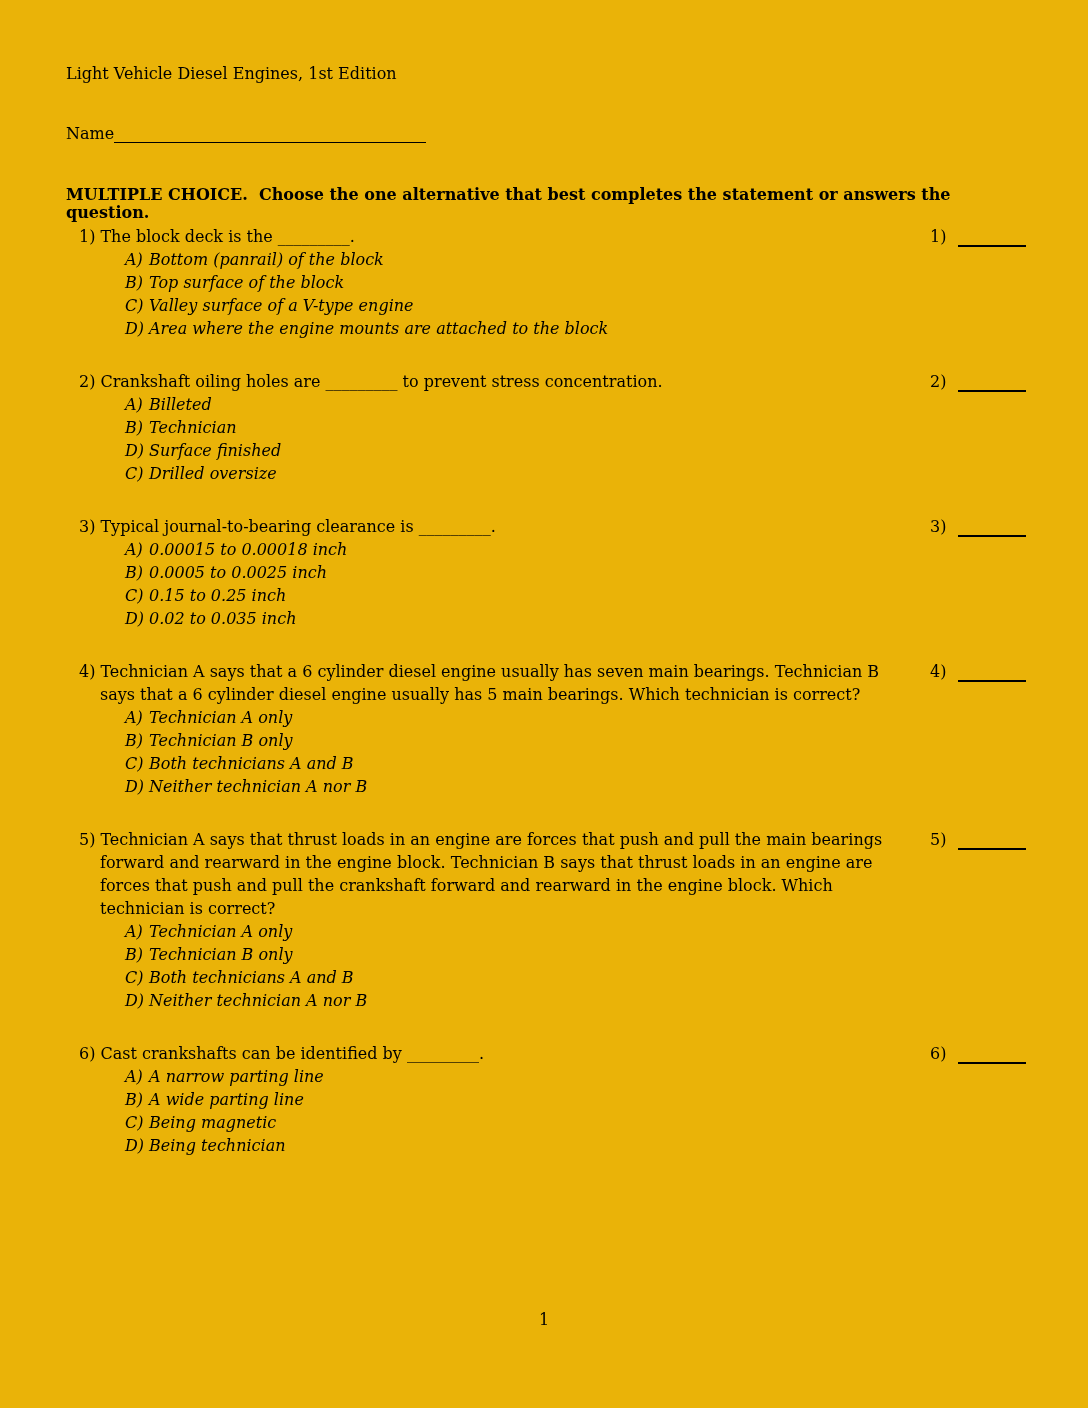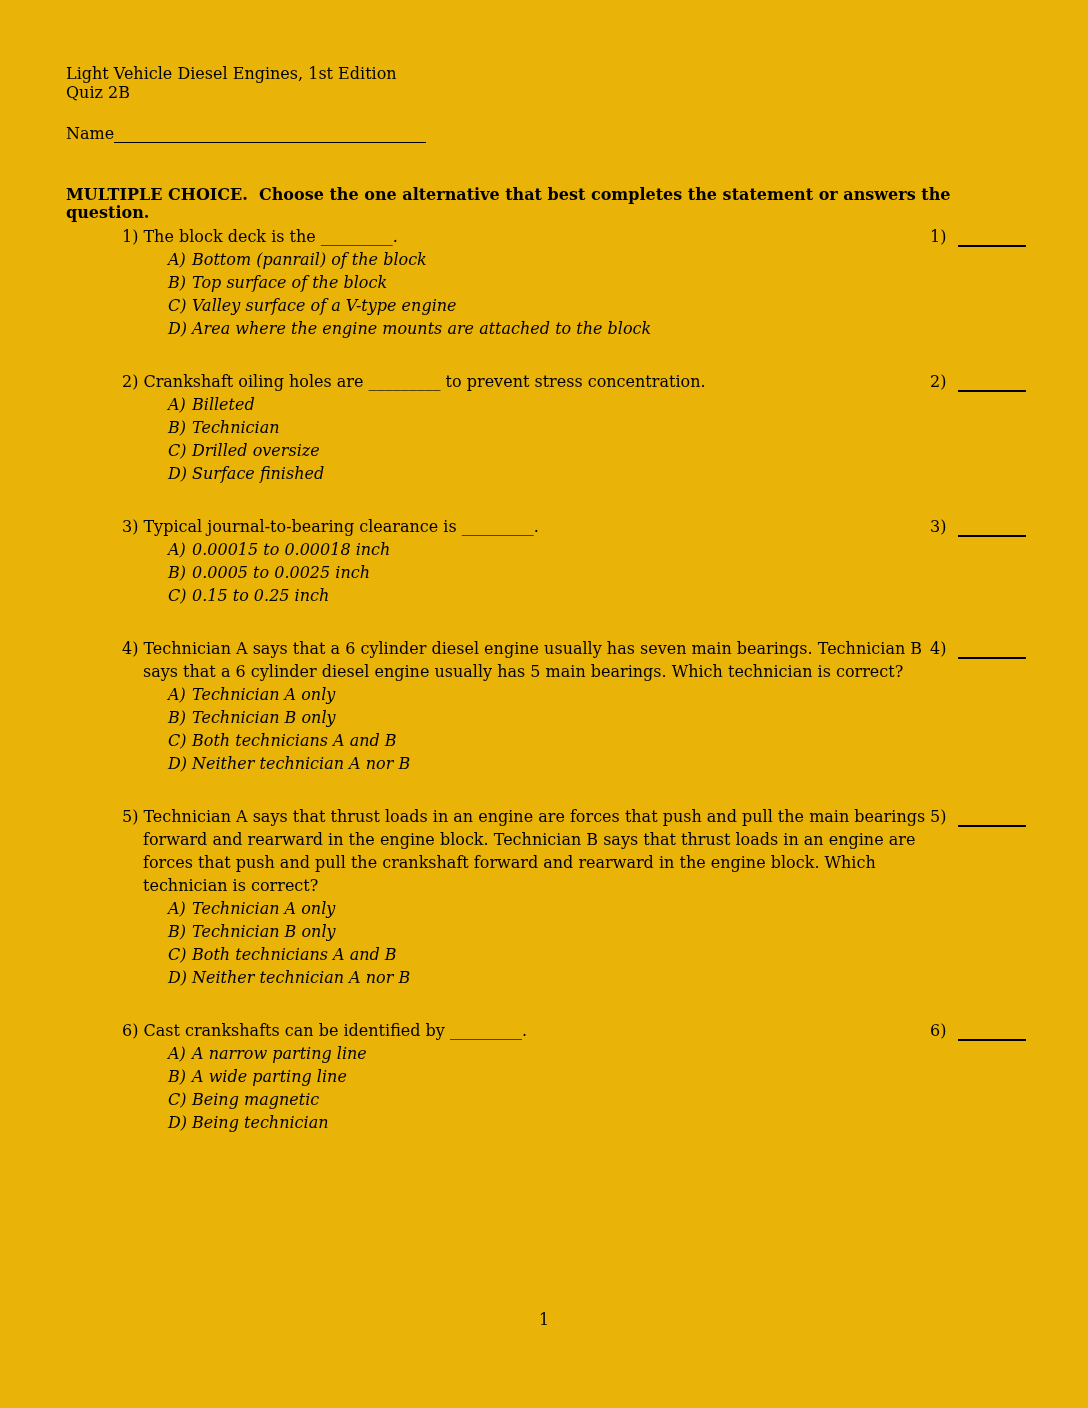--- a/index.html
+++ b/index.html
@@ -48,23 +48,22 @@
     top: 225px;
     width: 1088px;
   }
   .question {
     display: flex;
     flex-wrap: nowrap;
     margin-bottom: 30px;
   }
   .q-main {
     flex: 1 1 auto;
-    padding-left: 113px;
+    padding-left: 79px;
     line-height: 23px;
-    margin-left: 9px;
   }
   .q-first { white-space: nowrap; }
   .q-num { display: inline-block; min-width: 16px; margin-right: 5px; }
   .q-cont { padding-left: 21px; white-space: nowrap; }
   .options { padding-left: 46px; font-style: italic; }
   .option { white-space: nowrap; line-height: 23px; }
   .opt-label { display: inline-block; width: 24px; }
   .q-answer {
     flex: 0 0 auto;
     width: 158px;
@@ -89,21 +88,20 @@
     line-height: 19px;
   }
 </style>
 </head>
 <body>
 
 <div class="page">
 
   <div class="doc-header">
     <div>Light Vehicle Diesel Engines, 1st Edition</div>
-    <div>Quiz 2B</div>
   </div>
 
   <div class="name-row">
     <span>Name</span>
       <span class="name-blank"></span>
   </div>
 
   <div class="instructions">MULTIPLE CHOICE.  Choose the one alternative that best completes the statement or answers the question.</div>
 
   <div class="questions">
@@ -127,39 +125,40 @@
     </div>
 
     <div class="question">
       <div class="q-main">
         <div class="q-first">
           <span class="q-num">2)</span><span>Crankshaft oiling holes are _________ to prevent stress concentration.</span>
         </div>
         <div class="options">
           <div class="option"><span class="opt-label">A)</span><span>Billeted</span></div>
           <div class="option"><span class="opt-label">B)</span><span>Technician</span></div>
+          <div class="option"><span class="opt-label">D)</span><span>Surface finished</span></div>
           <div class="option"><span class="opt-label">C)</span><span>Drilled oversize</span></div>
-          <div class="option"><span class="opt-label">D)</span><span>Surface finished</span></div>
         </div>
       </div>
       <div class="q-answer">
         <span class="ans-num">2)</span>
           <span class="ans-blank"></span>
       </div>
     </div>
 
     <div class="question">
       <div class="q-main">
         <div class="q-first">
           <span class="q-num">3)</span><span>Typical journal-to-bearing clearance is _________.</span>
         </div>
         <div class="options">
           <div class="option"><span class="opt-label">A)</span><span>0.00015 to 0.00018 inch</span></div>
           <div class="option"><span class="opt-label">B)</span><span>0.0005 to 0.0025 inch</span></div>
           <div class="option"><span class="opt-label">C)</span><span>0.15 to 0.25 inch</span></div>
+          <div class="option"><span class="opt-label">D)</span><span>0.02 to 0.035 inch</span></div>
         </div>
       </div>
       <div class="q-answer">
         <span class="ans-num">3)</span>
           <span class="ans-blank"></span>
       </div>
     </div>
 
     <div class="question">
       <div class="q-main">

